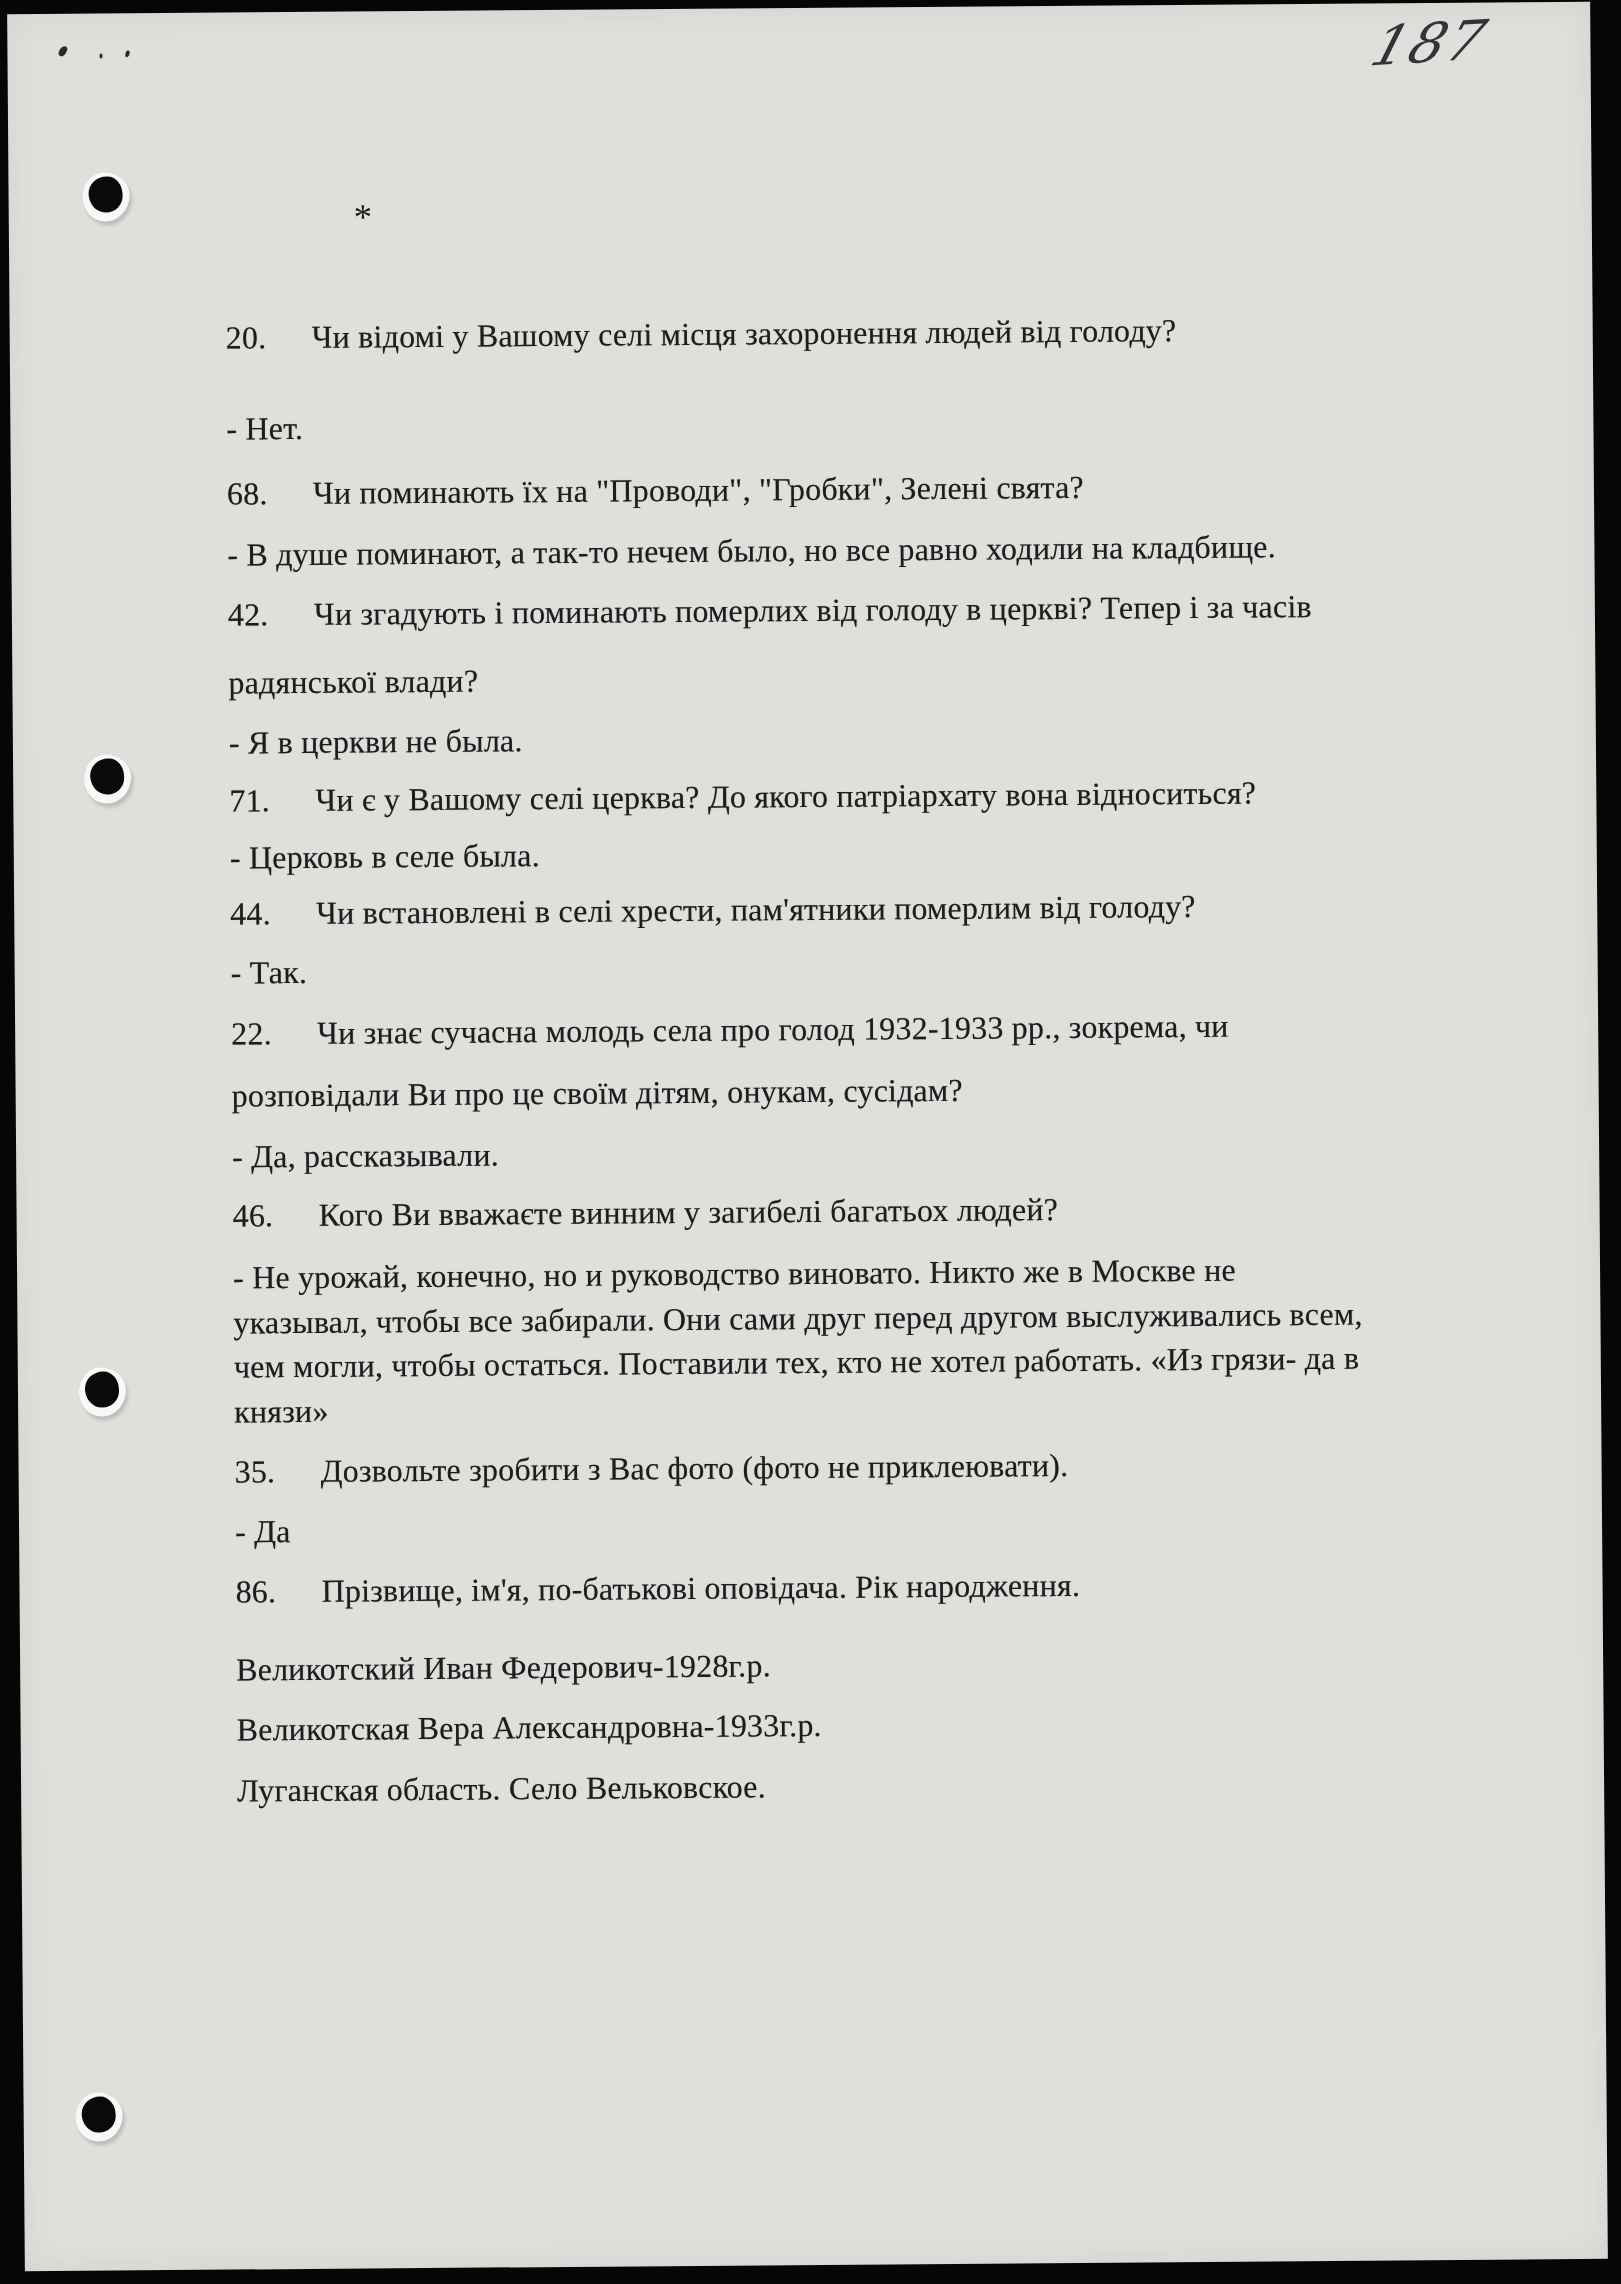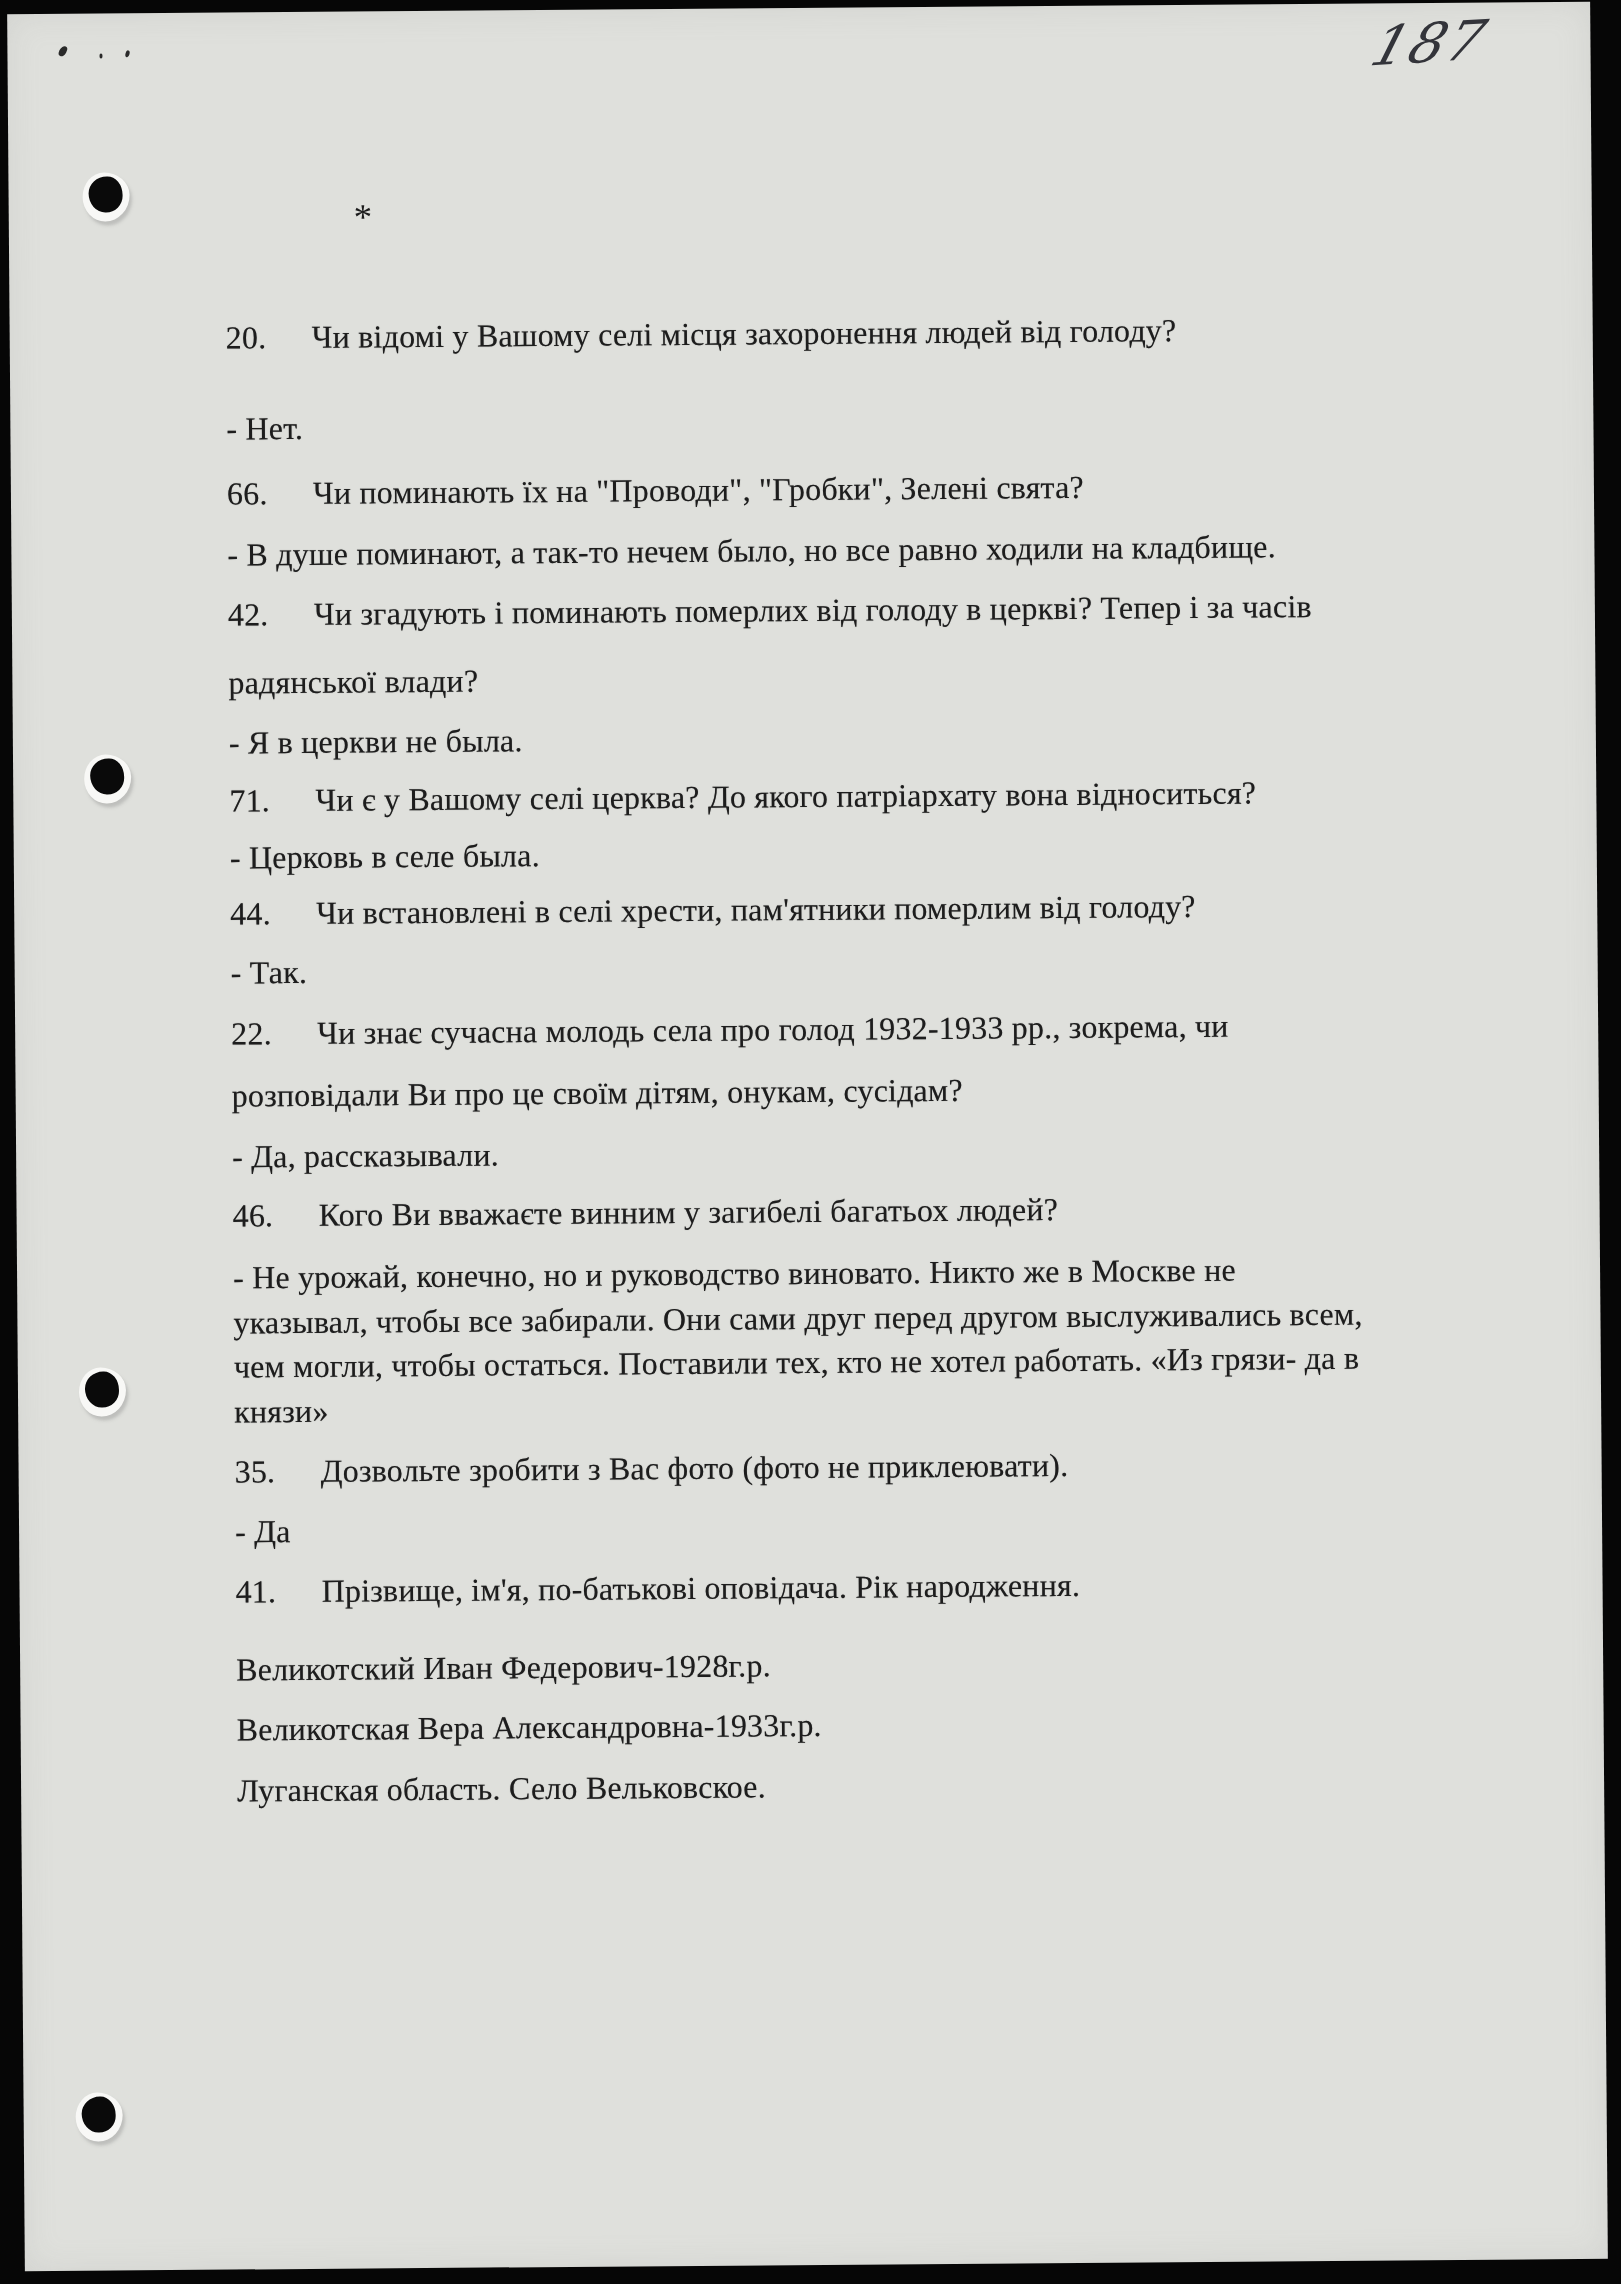--- a/index.html
+++ b/index.html
@@ -119,40 +119,40 @@
     <div class="punch" style="left:52px;  top:2079px;">
         <div class="blob"></div>
       </div>
 
     <div id="page-number">187</div>
     <div id="asterisk">*</div>
 
     <div id="text-block">
       <div class="line" style="top:307px;"><span class="num">20.</span><span>Чи відомі у Вашому селі місця захоронення людей від голоду?</span></div>
       <div class="line" style="top:398px;"><span>- Нет.</span></div>
-      <div class="line" style="top:463px;"><span class="num">66.</span><span>Чи поминають їх на "Проводи", "Гробки", Зелені свята?</span></div>
+      <div class="line" style="top:463px;"><span class="num">68.</span><span>Чи поминають їх на "Проводи", "Гробки", Зелені свята?</span></div>
       <div class="line" style="top:524px;"><span>- В душе поминают, а так-то нечем было, но все равно ходили на кладбище.</span></div>
       <div class="line" style="top:584px;"><span class="num">42.</span><span>Чи згадують і поминають померлих від голоду в церкві? Тепер і за часів</span></div>
       <div class="line" style="top:652px;"><span>радянської влади?</span></div>
       <div class="line" style="top:712px;"><span>- Я в церкви не была.</span></div>
       <div class="line" style="top:770px;"><span class="num">71.</span><span>Чи є у Вашому селі церква? До якого патріархату вона відноситься?</span></div>
       <div class="line" style="top:827px;"><span>- Церковь в селе была.</span></div>
       <div class="line" style="top:883px;"><span class="num">44.</span><span>Чи встановлені в селі хрести, пам'ятники померлим від голоду?</span></div>
       <div class="line" style="top:942px;"><span>- Так.</span></div>
       <div class="line" style="top:1003px;"><span class="num">22.</span><span>Чи знає сучасна молодь села про голод 1932-1933 рр., зокрема, чи</span></div>
       <div class="line" style="top:1065px;"><span>розповідали Ви про це своїм дітям, онукам, сусідам?</span></div>
       <div class="line" style="top:1126px;"><span>- Да, рассказывали.</span></div>
       <div class="line" style="top:1185px;"><span class="num">46.</span><span>Кого Ви вважаєте винним у загибелі багатьох людей?</span></div>
       <div class="line" style="top:1247px;"><span>- Не урожай, конечно, но и руководство виновато. Никто же в Москве не</span></div>
       <div class="line" style="top:1292px;"><span>указывал, чтобы все забирали. Они сами друг перед другом выслуживались всем,</span></div>
       <div class="line" style="top:1336px;"><span>чем могли, чтобы остаться. Поставили тех, кто не хотел работать. «Из грязи- да в</span></div>
       <div class="line" style="top:1381px;"><span>князи»</span></div>
       <div class="line" style="top:1441px;"><span class="num">35.</span><span>Дозвольте зробити з Вас фото (фото не приклеювати).</span></div>
       <div class="line" style="top:1501px;"><span>- Да</span></div>
-      <div class="line" style="top:1561px;"><span class="num">41.</span><span>Прізвище, ім'я, по-батькові оповідача. Рік народження.</span></div>
+      <div class="line" style="top:1561px;"><span class="num">86.</span><span>Прізвище, ім'я, по-батькові оповідача. Рік народження.</span></div>
       <div class="line" style="top:1639px;"><span>Великотский Иван Федерович-1928г.р.</span></div>
       <div class="line" style="top:1699px;"><span>Великотская Вера Александровна-1933г.р.</span></div>
       <div class="line" style="top:1760px;"><span>Луганская область. Село Вельковское.</span></div>
     </div>
 
   </div>
 </div>
 
 
 </body></html>

